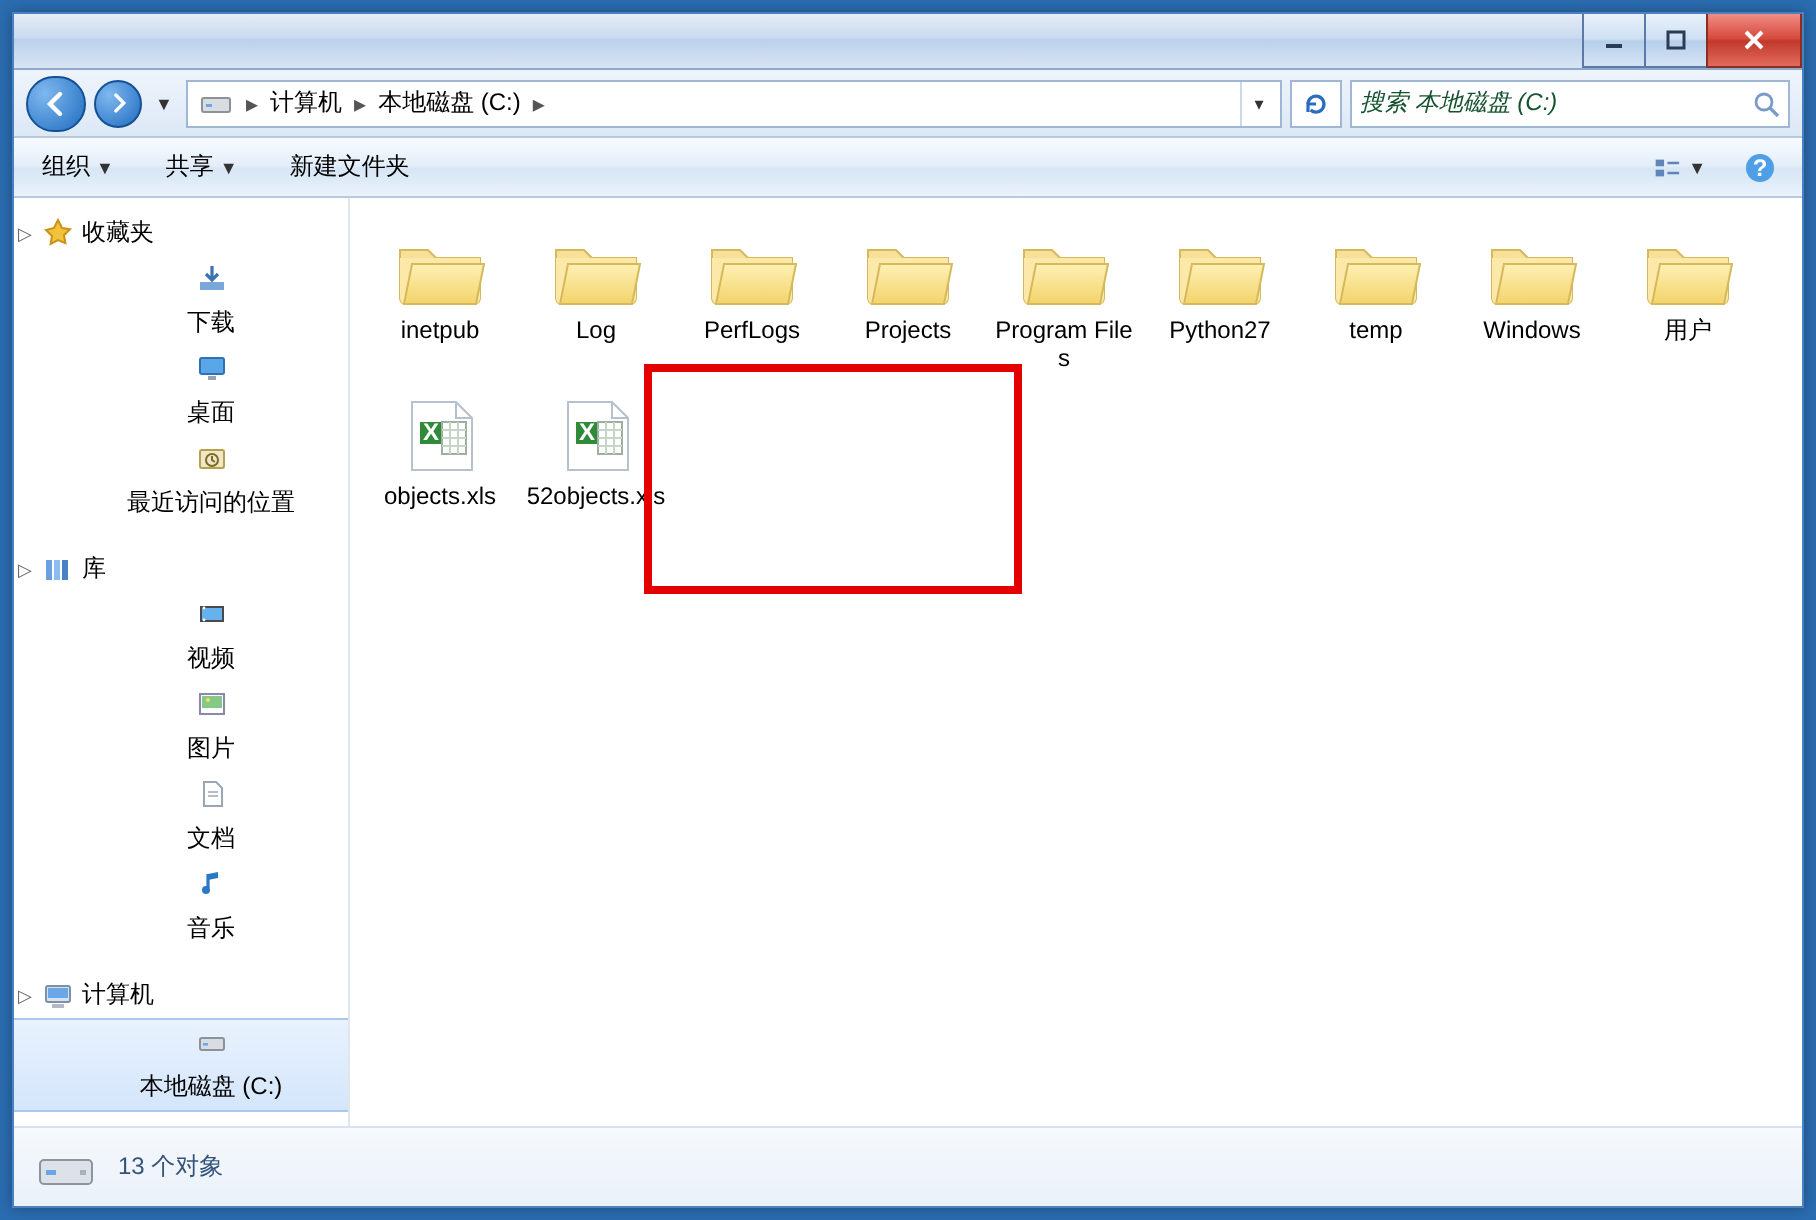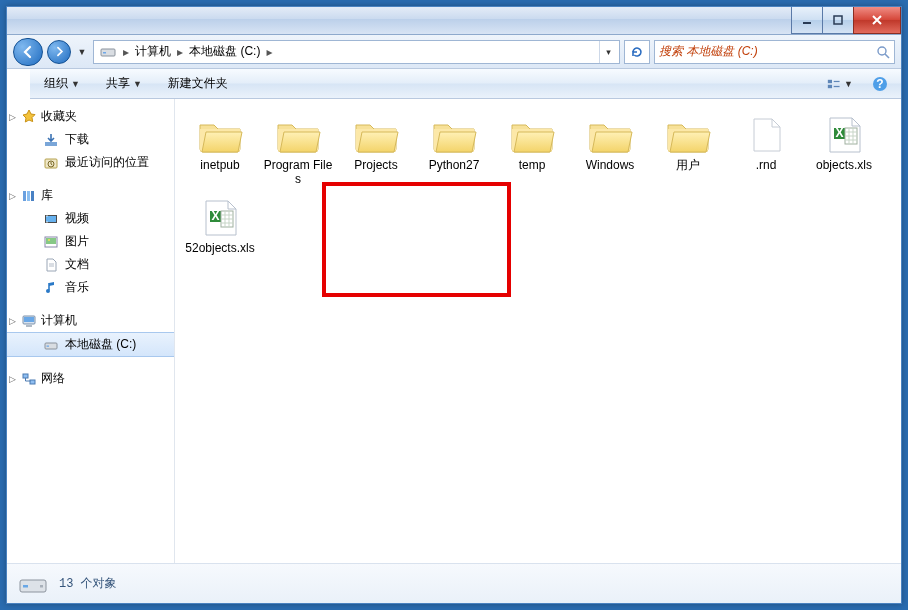--- a/index.html
+++ b/index.html
@@ -18,51 +18,51 @@
 .navbar { height:34px; background:linear-gradient(#eef4fb,#dde8f6); display:flex; align-items:center; padding:3px 6px; gap:4px; border-bottom:1px solid #b9c9df;}
 .nav-back, .nav-fwd { width:30px; height:28px; border-radius:14px; background:radial-gradient(circle at 30% 30%,#7fb8ef,#1f6cc0); border:1px solid #145193; display:flex; align-items:center; justify-content:center; cursor:pointer; }
 .nav-fwd { width:24px; height:24px; border-radius:12px; }
 .nav-dd { width:14px; height:28px; display:flex; align-items:center; justify-content:center; cursor:pointer; }
 .addr { flex:1; height:24px; background:#fff; border:1px solid #9fb6d4; display:flex; align-items:center; padding:0 2px; }
 .addr .folder-ico { width:18px; height:18px; margin:0 3px; }
 .addr .crumb { padding:2px 3px; cursor:pointer; }
 .addr .sep { padding:2px 3px; cursor:pointer; color:#555; }
 .addr-dd { width:18px; height:22px; border-left:1px solid #cdd8e8; display:flex; align-items:center; justify-content:center; cursor:pointer; }
 .refresh { width:26px; height:24px; border:1px solid #9fb6d4; background:#fff; display:flex; align-items:center; justify-content:center; cursor:pointer; }
-.search { width:241px; height:24px; background:#fff; border:1px solid #9fb6d4; display:flex; align-items:center; padding:0 4px; color:#c2410c; font-style:italic; }
+.search { width:220px; height:24px; background:#fff; border:1px solid #9fb6d4; display:flex; align-items:center; padding:0 4px; color:#14532d; font-style:italic; }
 .search .sicon{ margin-left:auto; width:14px; height:14px; }
 
 
-.cmdbar { height:30px; background:linear-gradient(#f7fbff,#e4eef9 48%,#d7e5f5 52%,#eaf2fb); border-bottom:1px solid #b9c9df; display:flex; align-items:center; padding:0 8px; gap:14px;margin-left:23px; }
+.cmdbar { height:30px; background:linear-gradient(#f7fbff,#e4eef9 48%,#d7e5f5 52%,#eaf2fb); border-bottom:1px solid #b9c9df; display:flex; align-items:center; padding:0 8px; gap:14px; }
 .cmdbar .citem { padding:3px 6px; cursor:pointer; display:flex; align-items:center; gap:3px; }
 .cmdbar .spacer{flex:1;}
 .cmdbar .icobtn{ width:26px; height:22px; display:flex; align-items:center; justify-content:center; cursor:pointer;}
 .tri{ font-size:9px; color:#333;}
 
 
 .body { flex:1; display:flex; min-height:0; }
 .sidebar { width:168px; background:#fff; border-right:1px solid #e0e6ee; overflow-y:auto; padding:6px 0; }
 .sb-group { margin-bottom:10px; }
 .sb-head { display:flex; align-items:center; gap:4px; padding:3px 6px 3px 14px; cursor:pointer; position:relative;}
 .sb-head .cv{ position:absolute; left:2px; font-size:9px; color:#666;}
-.sb-item { display:flex; align-items:center; gap:6px; padding:3px 6px 3px 36px; cursor:pointer; }
+.sb-item { display:flex; align-items:center; gap:6px; padding:3px 6px 3px 36px; cursor:pointer;flex-direction:column; }
 .sb-item.selected{ background:linear-gradient(#e9f2fd,#d4e6fb); border:1px solid #a8c8ee; border-left:none; border-right:none; }
 .ico{ width:16px; height:16px; flex-shrink:0; }
 
 .content { flex:1; overflow:auto; padding:10px 6px; position:relative; }
 .grid { display:flex; flex-wrap:wrap; align-content:flex-start; }
 .file { width:78px; display:flex; flex-direction:column; align-items:center; padding:4px 2px; margin:2px 0; cursor:pointer; text-align:center; }
 .file .ficon{ width:48px; height:40px; margin-bottom:3px; }
 .file .fname{ line-height:14px; word-break:break-all; max-width:76px; }
 .highlight-box{ position:absolute; border:4px solid #e50000; pointer-events:none; }
 
 
 .statusbar { height:40px; border-top:1px solid #d9e2ee; background:linear-gradient(#f6f9fd,#eaf1f9); display:flex; align-items:center; padding:4px 10px; gap:10px; }
 .statusbar .sicon{ width:32px; height:26px; }
-.statusbar .stext{ color:#34547a;font-family:Liberation Mono, monospace; }
+.statusbar .stext{ color:#34547a; }
 
 
 .folder-shape{ width:100%; height:100%; }
 </style>
 </head>
 <body>
 
 <div class="window">
 
   <div class="titlebar">
@@ -171,20 +171,27 @@
         </div>
         <div class="sb-item">
           <svg class="ico" viewBox="0 0 16 16">
               <rect x="2" y="10" width="12" height="4" fill="#7aa6d8"></rect>
               <path d="M8 2v6M5 6l3 3 3-3" stroke="#3b72b3" stroke-width="1.6" fill="none"></path>
             </svg>
           <span>下载</span>
         </div>
         <div class="sb-item">
           <svg class="ico" viewBox="0 0 16 16">
+              <rect x="2" y="3" width="12" height="8" rx="1" fill="#5aa7e8" stroke="#2e72b5"></rect>
+              <rect x="6" y="12" width="4" height="2" fill="#9aa4ae"></rect>
+            </svg>
+          <span>桌面</span>
+        </div>
+        <div class="sb-item">
+          <svg class="ico" viewBox="0 0 16 16">
               <rect x="2" y="4" width="12" height="9" rx="1" fill="#efe7c7" stroke="#b6a24e"></rect>
               <circle cx="8" cy="9" r="3" fill="none" stroke="#7b6a2a"></circle>
               <path d="M8 7v2l1.4 1" stroke="#7b6a2a" fill="none"></path>
             </svg>
           <span>最近访问的位置</span>
         </div>
       </div>
 
       <div class="sb-group">
         <div class="sb-head">
@@ -286,50 +293,80 @@
     <path d="M4 14h40v20a3 3 0 0 1-3 3H7a3 3 0 0 1-3-3z" fill="#fce8a8"></path>
 
     <path d="M6 37h36l4-20H10z" fill="url(#fg)" stroke="#d6b95a"></path>
     <defs>
                   <linearGradient id="fg" x1="0" y1="0" x2="0" y2="1">
                     <stop offset="0" stop-color="#fff0b5"></stop>
                     <stop offset="1" stop-color="#f3d46a"></stop>
                   </linearGradient>
                 </defs>
   </svg></div>
+    <div class="fname">Log</div>
+          </div>
+          <div class="file">
+            <div class="ficon"><svg class="folder-shape" viewBox="0 0 48 40">
+    <path d="M4 10h14l4 4h22v20a3 3 0 0 1-3 3H7a3 3 0 0 1-3-3z" fill="#f7e199" stroke="#d6b95a"></path>
+    <path d="M4 14h40v20a3 3 0 0 1-3 3H7a3 3 0 0 1-3-3z" fill="#fce8a8"></path>
+
+    <path d="M6 37h36l4-20H10z" fill="url(#fg)" stroke="#d6b95a"></path>
+    <defs>
+                  <linearGradient id="fg" x1="0" y1="0" x2="0" y2="1">
+                    <stop offset="0" stop-color="#fff0b5"></stop>
+                    <stop offset="1" stop-color="#f3d46a"></stop>
+                  </linearGradient>
+                </defs>
+  </svg></div>
+    <div class="fname">PerfLogs</div>
+          </div>
+          <div class="file">
+            <div class="ficon"><svg class="folder-shape" viewBox="0 0 48 40">
+    <path d="M4 10h14l4 4h22v20a3 3 0 0 1-3 3H7a3 3 0 0 1-3-3z" fill="#f7e199" stroke="#d6b95a"></path>
+    <path d="M4 14h40v20a3 3 0 0 1-3 3H7a3 3 0 0 1-3-3z" fill="#fce8a8"></path>
+
+    <path d="M6 37h36l4-20H10z" fill="url(#fg)" stroke="#d6b95a"></path>
+    <defs>
+                  <linearGradient id="fg" x1="0" y1="0" x2="0" y2="1">
+                    <stop offset="0" stop-color="#fff0b5"></stop>
+                    <stop offset="1" stop-color="#f3d46a"></stop>
+                  </linearGradient>
+                </defs>
+  </svg></div>
+    <div class="fname">Projects</div>
+          </div>
+          <div class="file">
+            <div class="ficon"><svg class="folder-shape" viewBox="0 0 48 40">
+    <path d="M4 10h14l4 4h22v20a3 3 0 0 1-3 3H7a3 3 0 0 1-3-3z" fill="#f7e199" stroke="#d6b95a"></path>
+    <path d="M4 14h40v20a3 3 0 0 1-3 3H7a3 3 0 0 1-3-3z" fill="#fce8a8"></path>
+
+    <path d="M6 37h36l4-20H10z" fill="url(#fg)" stroke="#d6b95a"></path>
+    <defs>
+                  <linearGradient id="fg" x1="0" y1="0" x2="0" y2="1">
+                    <stop offset="0" stop-color="#fff0b5"></stop>
+                    <stop offset="1" stop-color="#f3d46a"></stop>
+                  </linearGradient>
+                </defs>
+  </svg></div>
     <div class="fname">Program Files</div>
           </div>
           <div class="file">
             <div class="ficon"><svg class="folder-shape" viewBox="0 0 48 40">
     <path d="M4 10h14l4 4h22v20a3 3 0 0 1-3 3H7a3 3 0 0 1-3-3z" fill="#f7e199" stroke="#d6b95a"></path>
     <path d="M4 14h40v20a3 3 0 0 1-3 3H7a3 3 0 0 1-3-3z" fill="#fce8a8"></path>
 
     <path d="M6 37h36l4-20H10z" fill="url(#fg)" stroke="#d6b95a"></path>
     <defs>
                   <linearGradient id="fg" x1="0" y1="0" x2="0" y2="1">
                     <stop offset="0" stop-color="#fff0b5"></stop>
                     <stop offset="1" stop-color="#f3d46a"></stop>
                   </linearGradient>
                 </defs>
   </svg></div>
-    <div class="fname">Projects</div>
-          </div>
-          <div class="file">
-            <div class="ficon"><svg class="folder-shape" viewBox="0 0 48 40">
-    <path d="M4 10h14l4 4h22v20a3 3 0 0 1-3 3H7a3 3 0 0 1-3-3z" fill="#f7e199" stroke="#d6b95a"></path>
-    <path d="M4 14h40v20a3 3 0 0 1-3 3H7a3 3 0 0 1-3-3z" fill="#fce8a8"></path>
-
-    <path d="M6 37h36l4-20H10z" fill="url(#fg)" stroke="#d6b95a"></path>
-    <defs>
-                  <linearGradient id="fg" x1="0" y1="0" x2="0" y2="1">
-                    <stop offset="0" stop-color="#fff0b5"></stop>
-                    <stop offset="1" stop-color="#f3d46a"></stop>
-                  </linearGradient>
-                </defs>
-  </svg></div>
     <div class="fname">Python27</div>
           </div>
           <div class="file">
             <div class="ficon"><svg class="folder-shape" viewBox="0 0 48 40">
     <path d="M4 10h14l4 4h22v20a3 3 0 0 1-3 3H7a3 3 0 0 1-3-3z" fill="#f7e199" stroke="#d6b95a"></path>
     <path d="M4 14h40v20a3 3 0 0 1-3 3H7a3 3 0 0 1-3-3z" fill="#fce8a8"></path>
 
     <path d="M6 37h36l4-20H10z" fill="url(#fg)" stroke="#d6b95a"></path>
     <defs>
                   <linearGradient id="fg" x1="0" y1="0" x2="0" y2="1">
@@ -362,27 +399,20 @@
 
     <path d="M6 37h36l4-20H10z" fill="url(#fg)" stroke="#d6b95a"></path>
     <defs>
                   <linearGradient id="fg" x1="0" y1="0" x2="0" y2="1">
                     <stop offset="0" stop-color="#fff0b5"></stop>
                     <stop offset="1" stop-color="#f3d46a"></stop>
                   </linearGradient>
                 </defs>
   </svg></div>
     <div class="fname">用户</div>
-          </div>
-          <div class="file">
-            <div class="ficon"><svg class="folder-shape" viewBox="0 0 48 40">
-                <path d="M12 4h18l8 8v24H12z" fill="#fff" stroke="#c6ccd5"></path>
-                <path d="M30 4v8h8" fill="none" stroke="#c6ccd5"></path>
-              </svg></div>
-    <div class="fname">.rnd</div>
           </div>
           <div class="file">
             <div class="ficon"><svg class="folder-shape" viewBox="0 0 48 40">
     <path d="M10 3h22l8 8v26H10z" fill="#fff" stroke="#b7c0cd"></path>
     <path d="M32 3v8h8" fill="none" stroke="#b7c0cd"></path>
     <rect x="14" y="13" width="11" height="11" fill="#2f8b3a"></rect>
     <text x="19.5" y="22" text-anchor="middle" fill="#fff" font-size="9" font-weight="bold">X</text>
     <rect x="25" y="13" width="12" height="16" fill="#fff" stroke="#9fb09f"></rect>
     <line x1="25" y1="17" x2="37" y2="17" stroke="#c7d5c7"></line>
                 <line x1="25" y1="21" x2="37" y2="21" stroke="#c7d5c7"></line>

